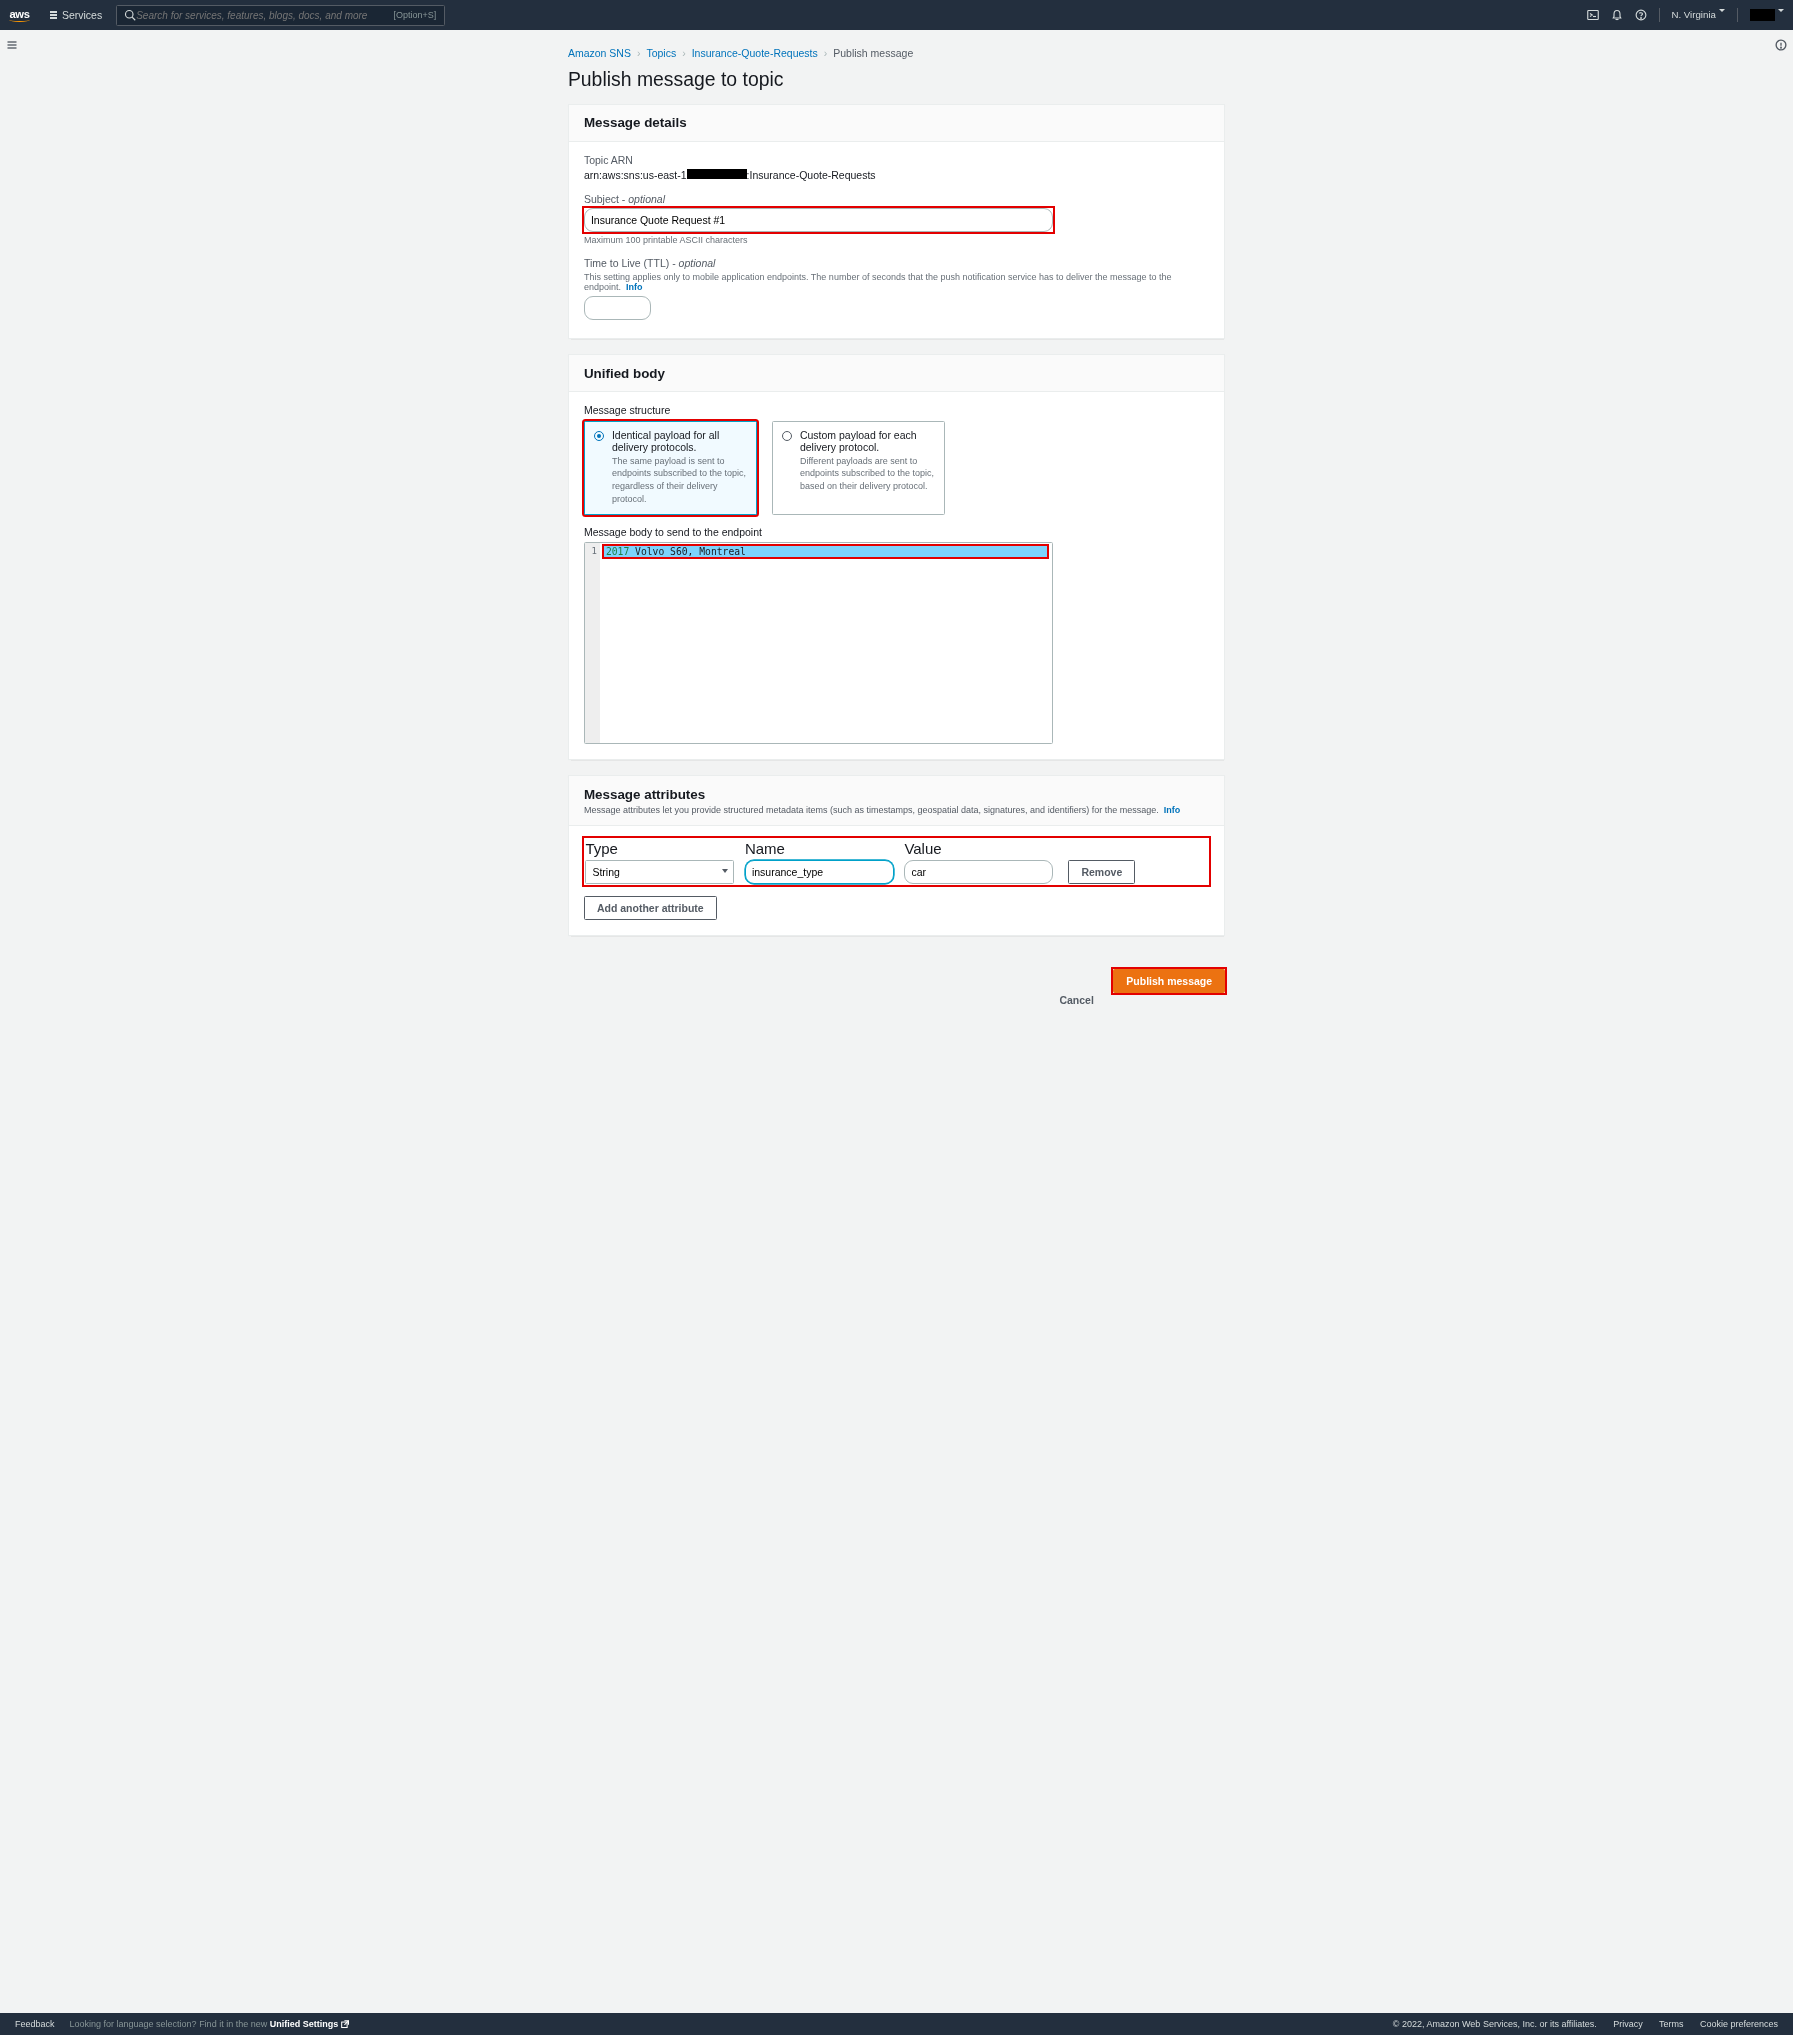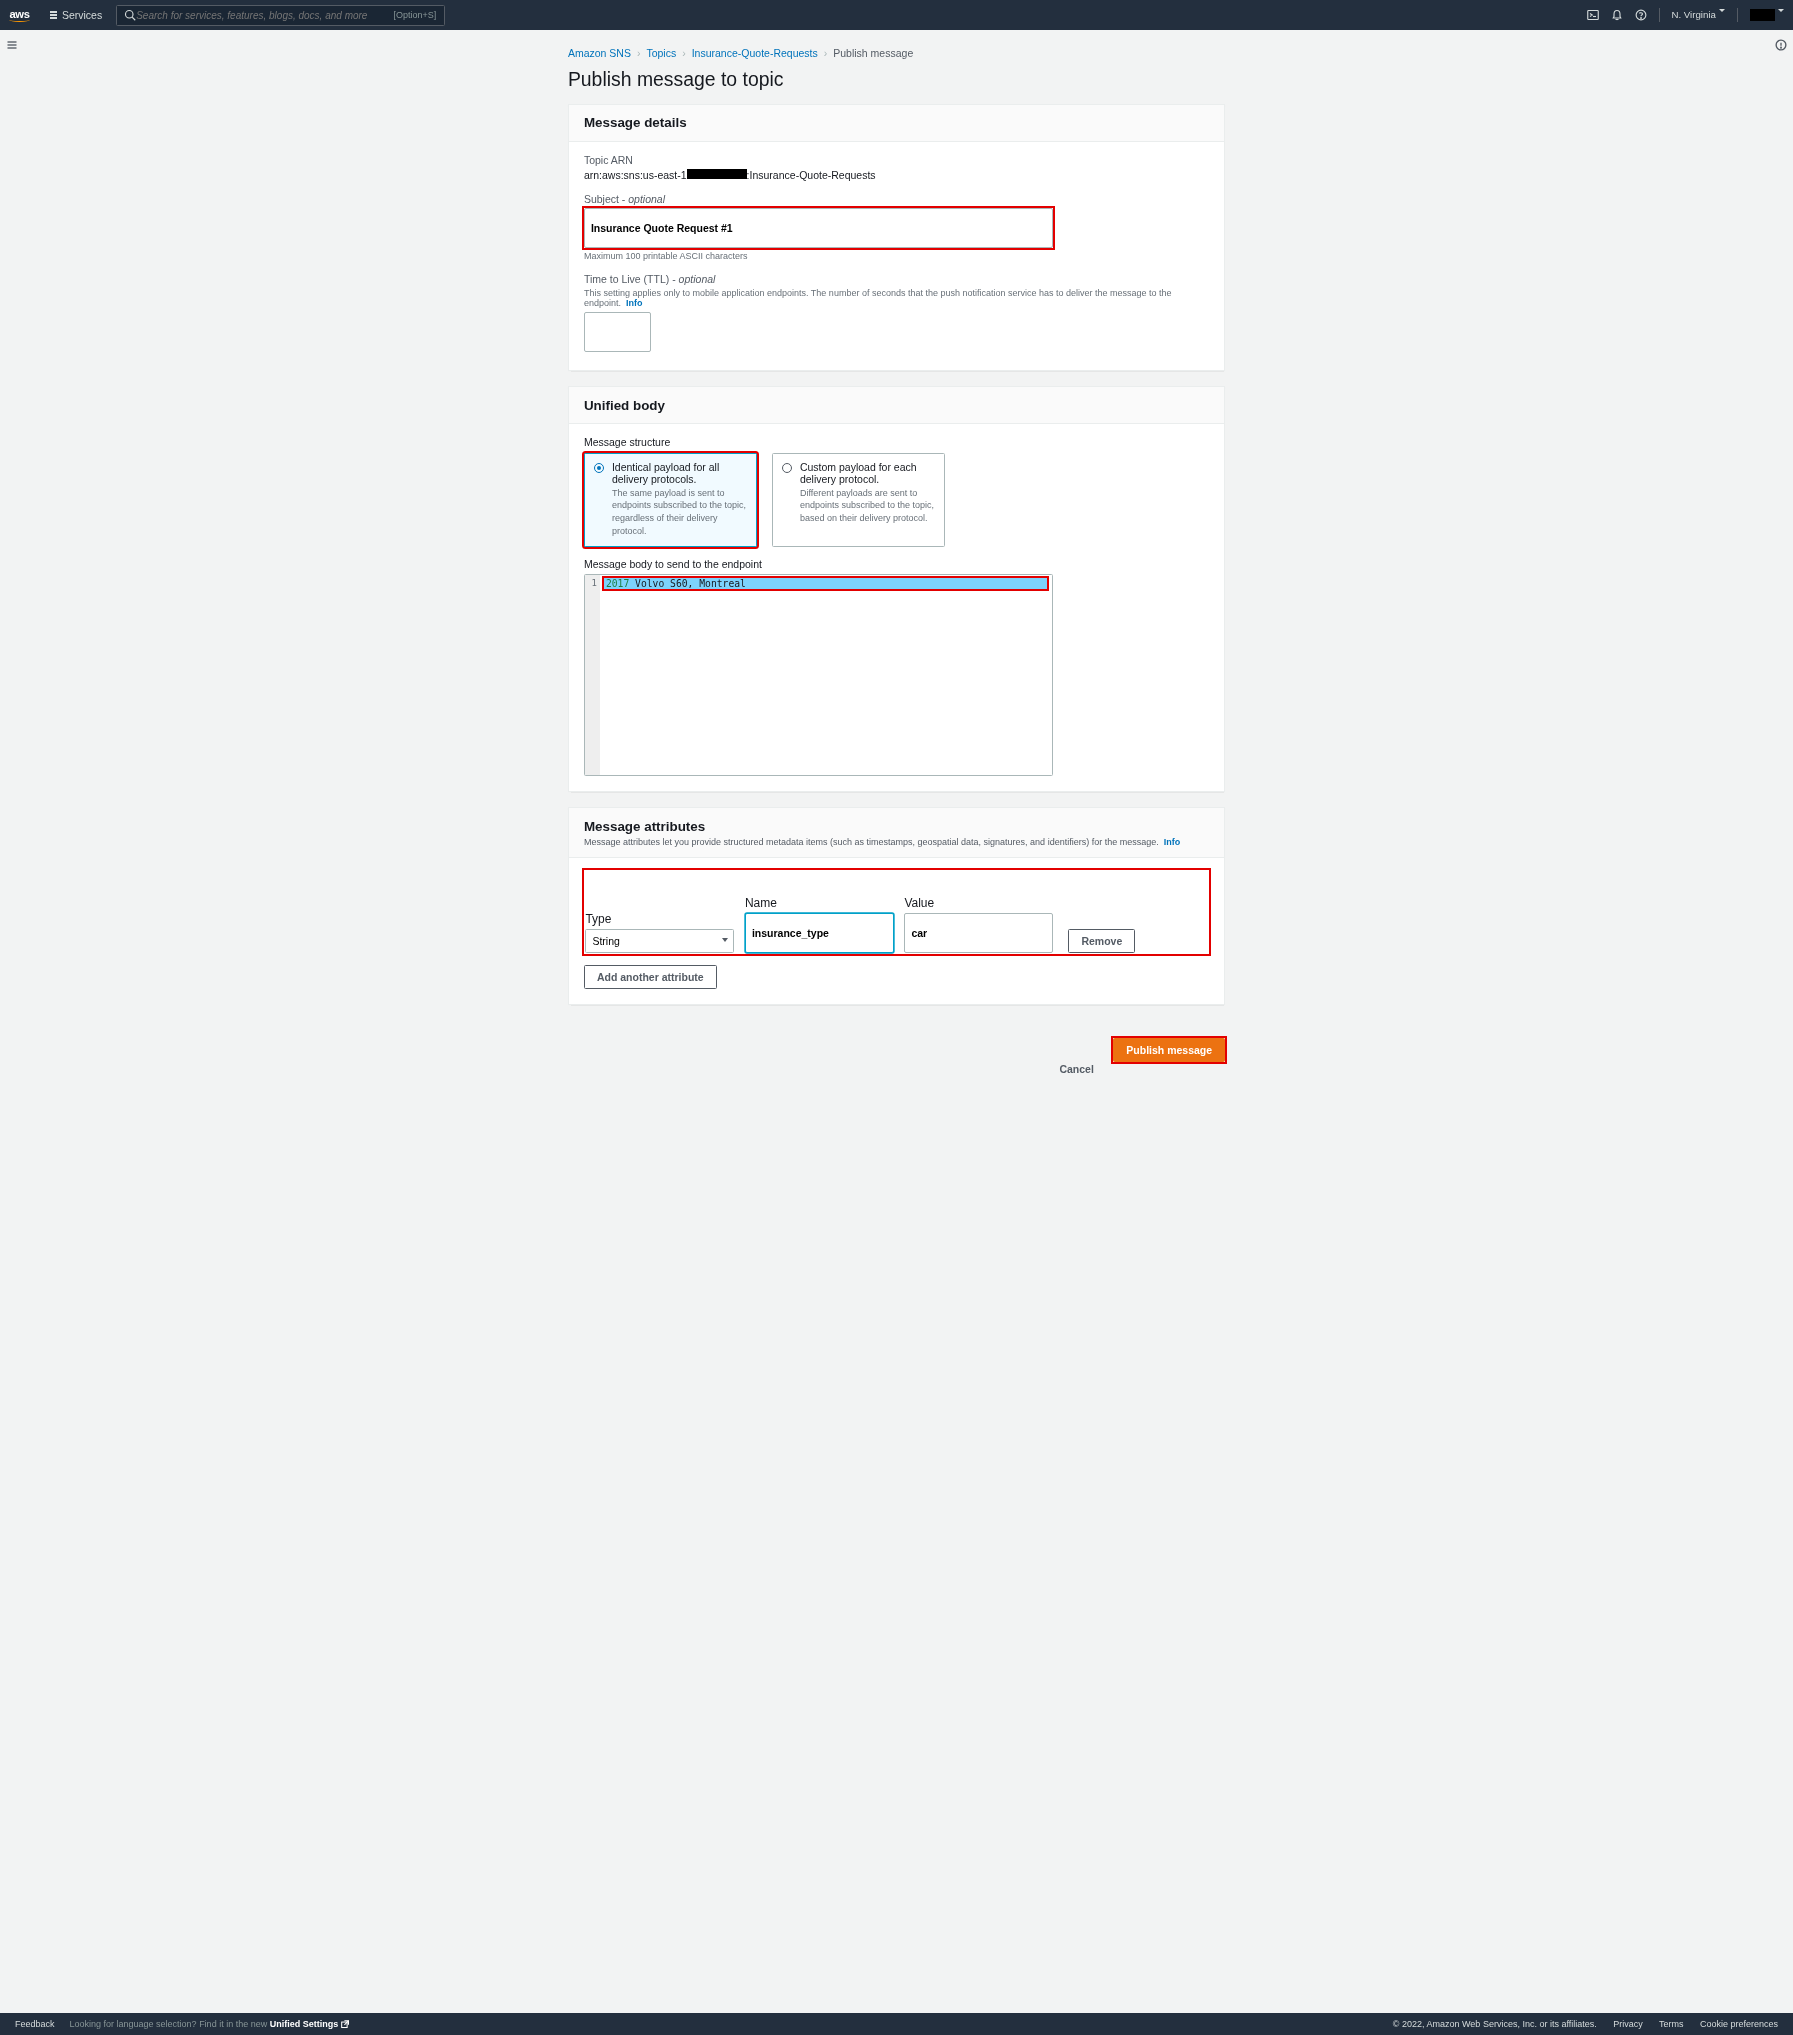--- a/index.html
+++ b/index.html
@@ -44,21 +44,21 @@
 .panel-header h2 { font-size: 13.4px; font-weight: 700; }
 .panel-sub { font-size: 9px; color: #545b64; margin-top: 3px; }
 .panel-body { padding: 12px 15px 15px 15px; }
 
 .field { margin-bottom: 12px; }
 .field-label { font-size: 10.5px; color: #545b64; margin-bottom: 3px; }
 .field-label .optional { font-style: italic; }
 .field-help { font-size: 9px; color: #687078; margin-top: 3px; }
 .field-help a { color: #0073bb; text-decoration: none; font-weight: 700; }
 
-.input-text { width: 100%; max-width: 469px; height: 40px; border: 0.7px solid #aab7b8; border-radius: 2px; padding: 0 6px; font-size: 10.5px; font-weight: bold; }
+.input-text { width: 100%; max-width: 469px; height: 24px; border: 0.7px solid #aab7b8; border-radius: 9px; padding: 0 6px; font-size: 10.5px; }
 .input-text.small { width: 67px; }
 .input-text.focused { border: 0.7px solid #00a1c9; box-shadow: 0 0 0 0.7px #00a1c9; }
 
 .arn-value { font-size: 10.5px; color: #16191f; display: flex; }
 .arn-redact { background: #000; display: inline-block; width: 60px; height: 10.5px; vertical-align: middle; }
 
 
 .hl-red { outline: 2.2px solid #e30000; outline-offset: -0.7px; }
 
 
@@ -74,21 +74,21 @@
 
 .editor-wrap { border: 0.7px solid #aab7b8; border-radius: 1.5px; height: 202px; display: flex; background: #fff; margin-top: 4.5px; max-width: 469px; }
 .gutter { width: 15px; background: #eee; text-align: right; padding: 3px 3px 0 0; font-family: Menlo, Consolas, monospace; font-size: 9px; color: #687078; }
 .code-area { flex: 1; padding: 3px 4.5px 0 4.5px; font-family: Menlo, Consolas, monospace; font-size: 9.7px; }
 .code-line { background: #7dd3fc; padding: 0 1.5px; display: inline-block; width: 100%; }
 .tok-num { color: #1c7f45; }
 
 
 .attr-row { display: flex; gap: 10.5px; align-items: flex-end; }
 .attr-col { display: flex; flex-direction: column; }
-.attr-col label { font-size: 12px; color: #16191f; margin-bottom: 3px; margin-top: 24px; }
+.attr-col label { font-size: 15px; color: #16191f; margin-bottom: 3px; }
 .select-wrap { position: relative; }
 .select-wrap select { width: 149px; height: 24px; border: 0.7px solid #aab7b8; border-radius: 1.5px; padding: 0 18px 0 6px; font-size: 10.5px; appearance: none; background: #fff; }
 .select-caret { position: absolute; right: 6px; top: 9px; width: 0; height: 0; border-left: 3.7px solid transparent; border-right: 3.7px solid transparent; border-top: 4.5px solid #545b64; pointer-events: none; }
 .attr-col input.input-text { width: 149px; }
 .btn { height: 24px; border: 0.7px solid #545b64; background: #fff; border-radius: 1.5px; padding: 0 12px; font-size: 10.5px; cursor: pointer; color: #545b64; font-weight: 700; }
 .btn.primary { background: #ec7211; border-color: #ec7211; color: #fff; }
 .btn.link { border: none; background: none; color: #545b64; font-weight: 700; margin-top: 37px; }
 
 .add-attr { margin-top: 10.5px; }
 

